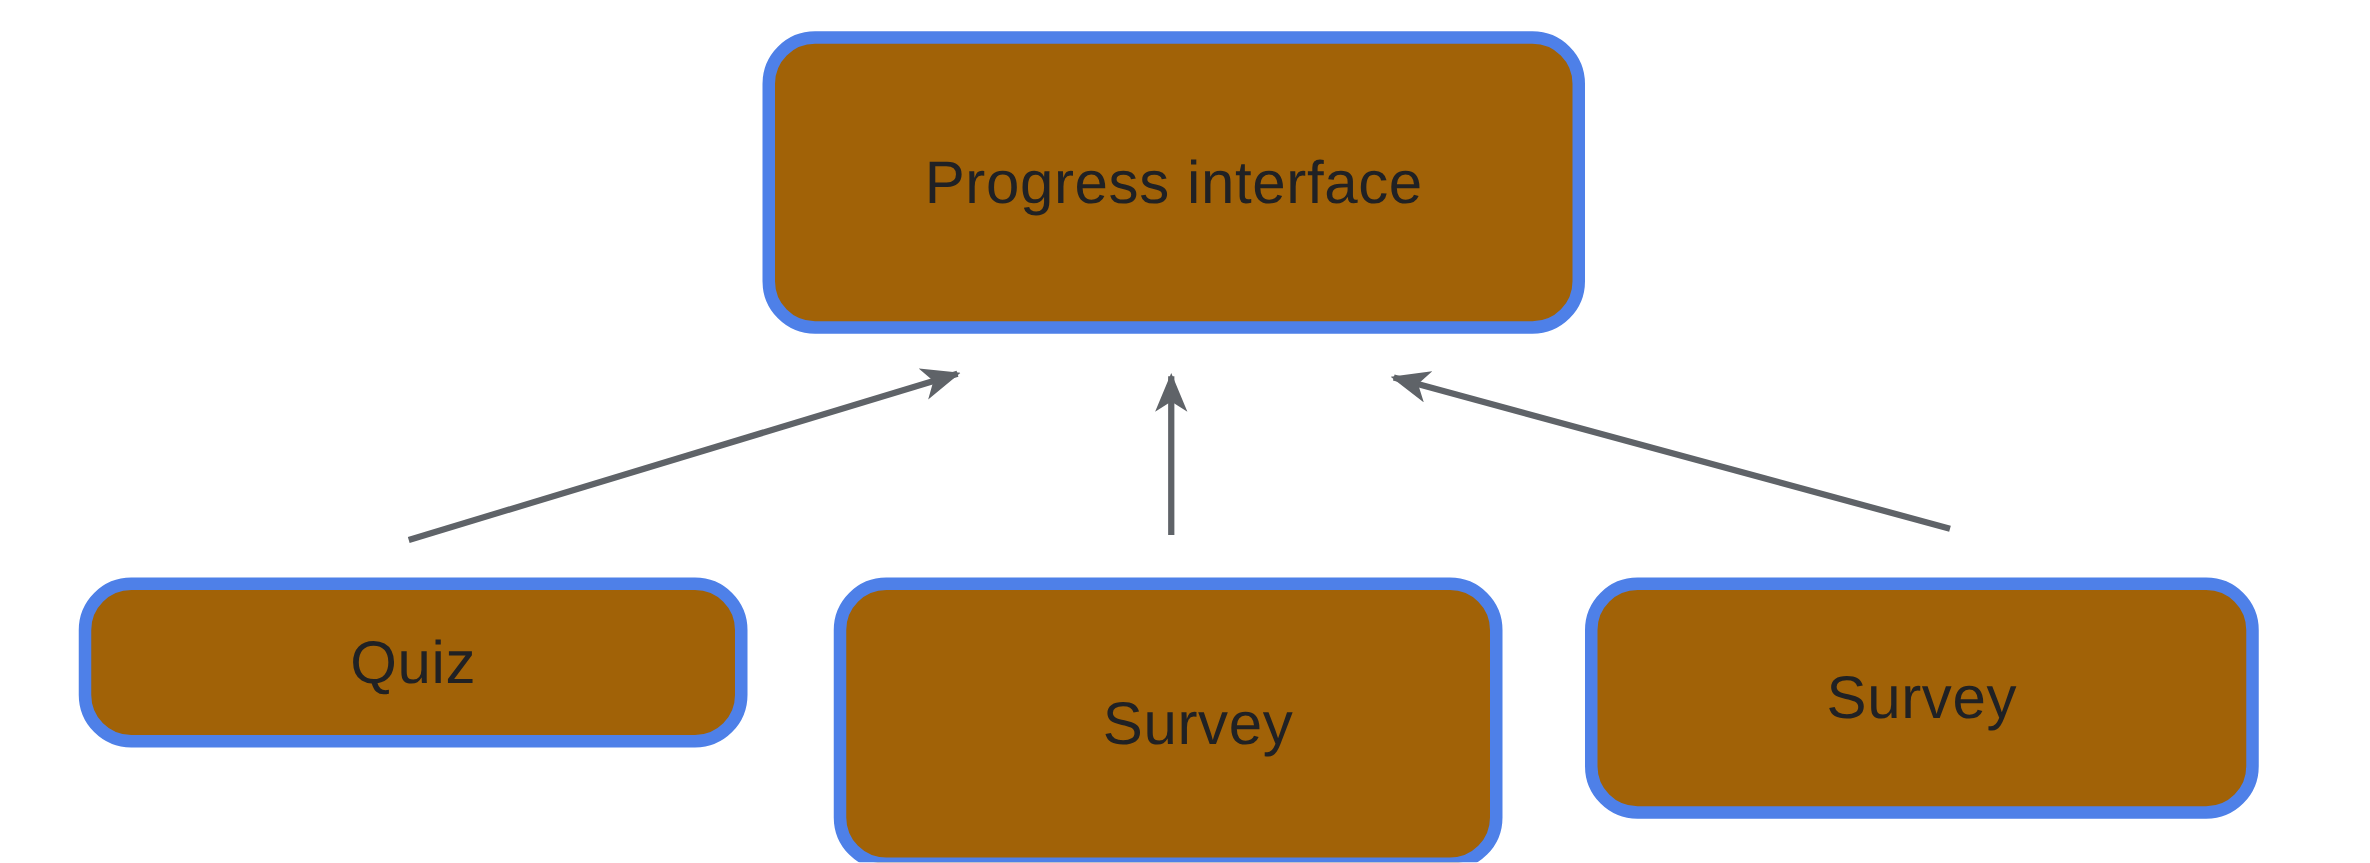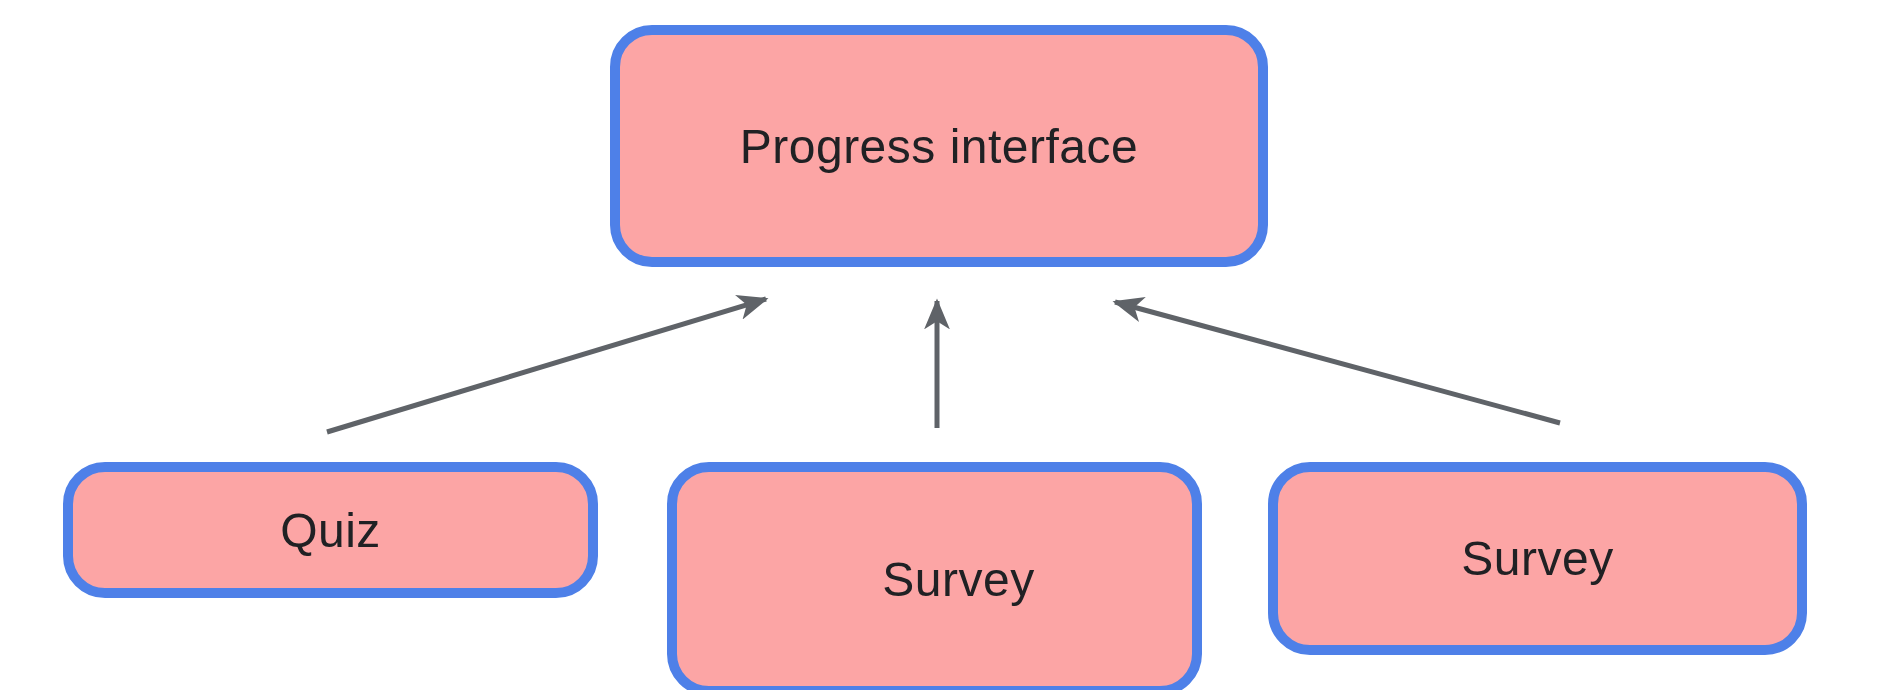--- a/index.html
+++ b/index.html
@@ -13,21 +13,21 @@
     height: 690px;
     background: #ffffff;
     overflow: hidden;
     font-family: "Liberation Sans", sans-serif;
   }
   .node {
     position: absolute;
     box-sizing: border-box;
     border: 10px solid #4e80e8;
     border-radius: 42px;
-    background: #fca5a5;
+    background: #a16207;
     display: flex;
     align-items: center;
     justify-content: center;
   }
   .node-label {
     color: #202124;
     font-size: 48px;
     font-weight: 500;
     letter-spacing: 0.5px;
     white-space: nowrap;

